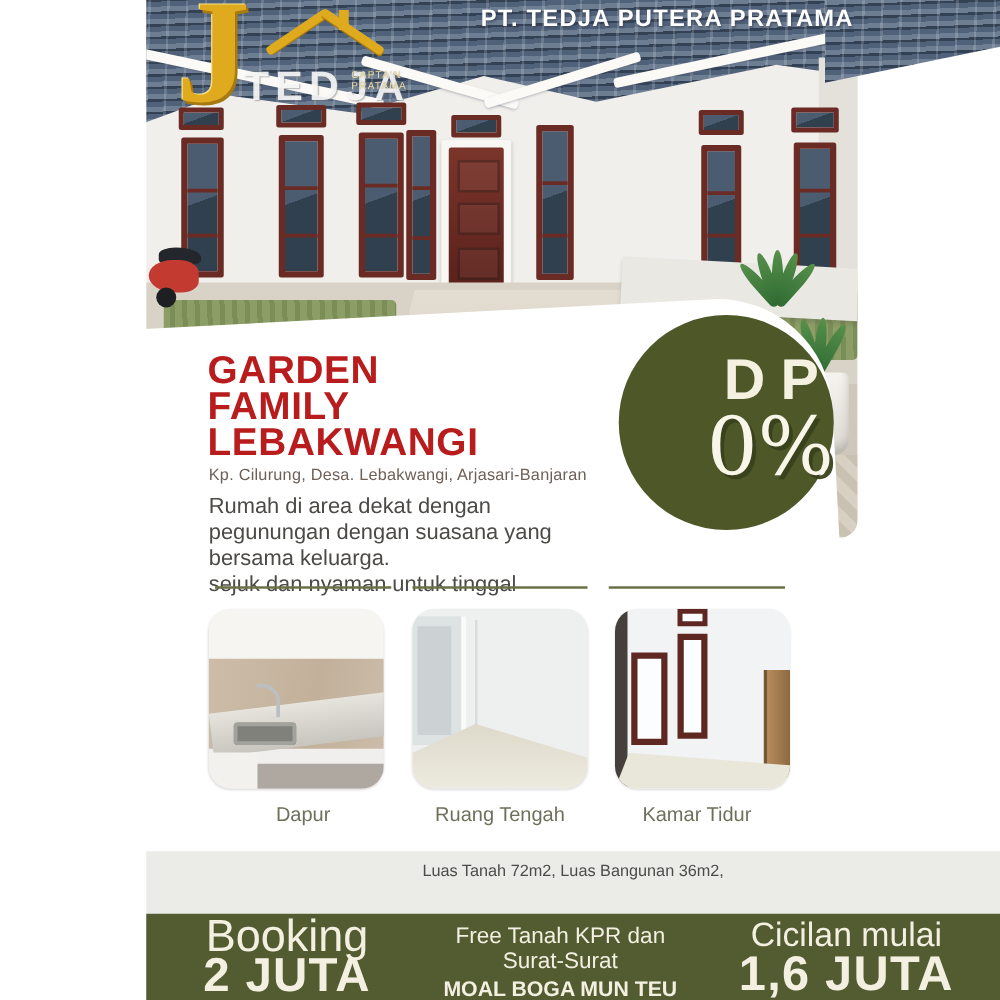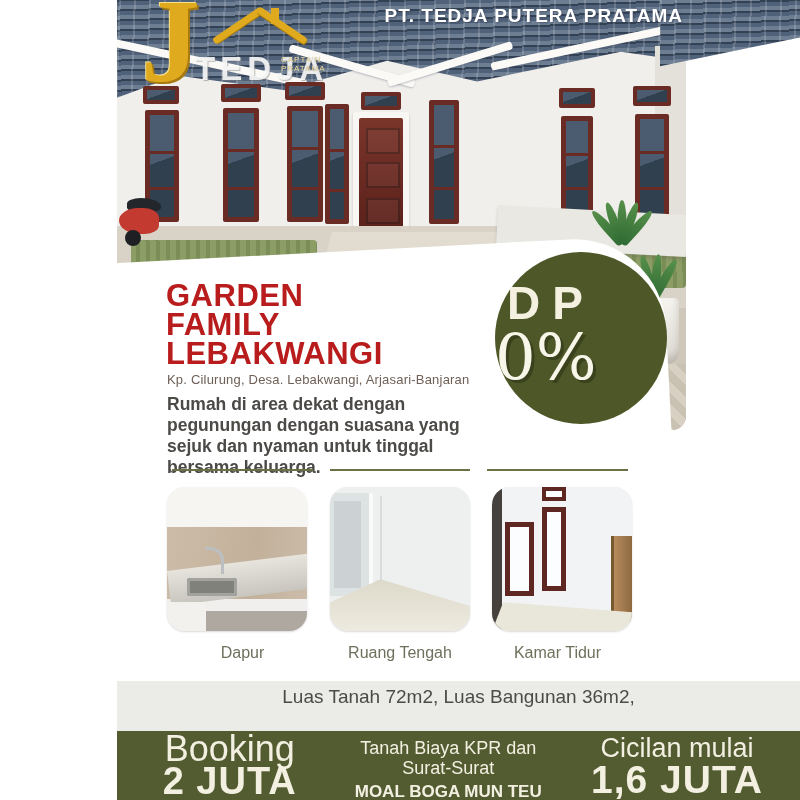--- a/index.html
+++ b/index.html
@@ -68,29 +68,29 @@
   }
   .logo-roof-l,.logo-roof-r{position:absolute;width:58px;height:7px;background:#dfaa1e;border-radius:3px;box-shadow:1px 1px 0 #a67a10;}
   .logo-roof-l{left:92px;top:22px;transform:rotate(-34deg);}
   .logo-roof-r{left:136px;top:22px;transform:rotate(34deg);}
   .logo-chimney{position:absolute;left:154px;top:8px;width:8px;height:16px;background:#dfaa1e;}
   .logo-tag{position:absolute;left:164px;top:55px;font-size:8px;line-height:9px;letter-spacing:1px;color:#ecdca6;text-shadow:0 0 1px rgba(120,110,70,.6);}
 
   
   .dp{
     left:495px;top:252px;width:172px;height:172px;border-radius:50%;background:#4d5727;
-    z-index:7;text-align:left;color:#f4f1e1;
+    z-index:7;text-align:right;color:#f4f1e1;
   }
   .dp-l1{margin-top:24px;font-size:46px;font-weight:bold;letter-spacing:12px;padding-left:12px;}
   .dp-l2{font-family:"DejaVu Serif", serif;font-size:64px;line-height:56px;color:#f8f5e9;text-shadow:3px 3px 0 rgba(57,64,28,.95);}
 
   
   .title{left:166px;top:281px;z-index:5;color:#b91c1c;font-weight:bold;font-size:31px;line-height:29px;letter-spacing:.5px;}
   .address{left:167px;top:372px;z-index:5;color:#6e6057;font-size:13px;letter-spacing:.2px;}
-  .desc{left:167px;top:394px;z-index:5;color:#4c4a47;font-size:17.5px;font-weight:bold;line-height:21px;}
+  .desc{left:167px;top:394px;z-index:5;color:#4c4a47;font-size:17.5px;font-weight:normal;line-height:21px;}
 
   
   .divider{top:469px;height:2px;background:#6b7147;z-index:5;}
   .ph{top:487px;width:140px;height:144px;border-radius:18px;overflow:hidden;z-index:5;background:#f0efed;box-shadow:0 1px 2px rgba(0,0,0,.15);}
   .ph>div{position:absolute;}
   .label{top:644px;z-index:5;color:#6f705c;font-size:16px;text-align:center;}
 
   
   .k-wall-top{left:0;top:0;width:100%;height:42%;background:#f6f5f2;}
   .k-wall-tan{left:0;top:28%;width:100%;height:50%;background:linear-gradient(100deg,#cdbda8,#c2b09a 60%,#cbbca9);}
@@ -108,21 +108,21 @@
   .l-floor{left:0;top:64%;width:100%;height:36%;background:linear-gradient(180deg,#ddd9ca,#edeadf);clip-path:polygon(0 45%,36% 0,100% 52%,100% 100%,0 100%);}
 
   
   .b-wall{left:0;top:0;width:100%;height:100%;background:#f1f3f5;}
   .b-edge{left:0;top:0;width:7%;height:100%;background:#45403b;}
   .b-win{background:#fbfdfe;border:5px solid #5e2722;box-sizing:border-box;}
   .b-door{right:0;top:34%;width:13%;height:60%;background:linear-gradient(90deg,#b78b5d,#8d6940);border-left:3px solid #77592f;}
   .b-floor{left:0;top:80%;width:100%;height:20%;background:#e9e6da;clip-path:polygon(0 100%,8% 0,100% 35%,100% 100%);}
 
   
-  .specs{left:117px;top:681px;width:683px;height:50px;background:#ebebe8;z-index:5;color:#4b4b49;font-size:19px;text-align:center;}
+  .specs{left:117px;top:681px;width:683px;height:50px;background:#ebebe8;z-index:5;color:#4b4b49;font-size:13px;text-align:center;}
   .specs div{line-height:20px;}
   .specs .s1{padding-top:6px;}
   .footer{left:117px;top:731px;width:683px;height:69px;background:#535c31;z-index:5;color:#f3f0e2;display:flex;}
   .f-col{text-align:center;}
   .f-left{width:33%;padding-top:3px;}
   .f-mid{width:31%;padding-top:7px;}
   .f-right{width:36%;padding-top:2px;}
   .booking-label{font-size:36px;line-height:30px;}
   .booking-value{font-size:38px;font-weight:bold;line-height:34px;letter-spacing:1px;}
   .promo-line{font-size:18px;line-height:20px;}
@@ -235,22 +235,22 @@
 
 <div class="abs title">
   <div>GARDEN</div>
   <div>FAMILY</div>
   <div>LEBAKWANGI</div>
 </div>
 <div class="abs address">Kp. Cilurung, Desa. Lebakwangi, Arjasari-Banjaran</div>
 <div class="abs desc">
   <div>Rumah di area dekat dengan</div>
   <div>pegunungan dengan suasana yang</div>
+  <div>bersama keluarga.</div>
   <div>sejuk dan nyaman untuk tinggal</div>
-  <div>bersama keluarga.</div>
 </div>
 
 <div class="abs divider" style="left:172px;width:141px;"></div>
 <div class="abs divider" style="left:330px;width:140px;"></div>
 <div class="abs divider" style="left:487px;width:141px;"></div>
 
 <div class="abs ph" style="left:167px;">
   <div class="k-wall-top"></div>
   <div class="k-wall-tan"></div>
   <div class="k-counter"></div>
@@ -283,21 +283,21 @@
 <div class="abs specs">
   <div class="s1">Luas Tanah 72m2, Luas Bangunan 36m2,</div>
 </div>
 
 <div class="abs footer">
   <div class="f-col f-left">
     <div class="booking-label">Booking</div>
     <div class="booking-value">2 JUTA</div>
   </div>
   <div class="f-col f-mid">
-    <div class="promo-line">Tanah Biaya KPR dan Surat-Surat</div>
+    <div class="promo-line">Free Tanah KPR dan Surat-Surat</div>
     <div class="slogan">
       <div>MOAL BOGA MUN TEU</div>
 
     </div>
   </div>
   <div class="f-col f-right">
     <div class="inst-label">Cicilan mulai</div>
     <div class="inst-value">1,6 JUTA</div>
   </div>
 </div>

